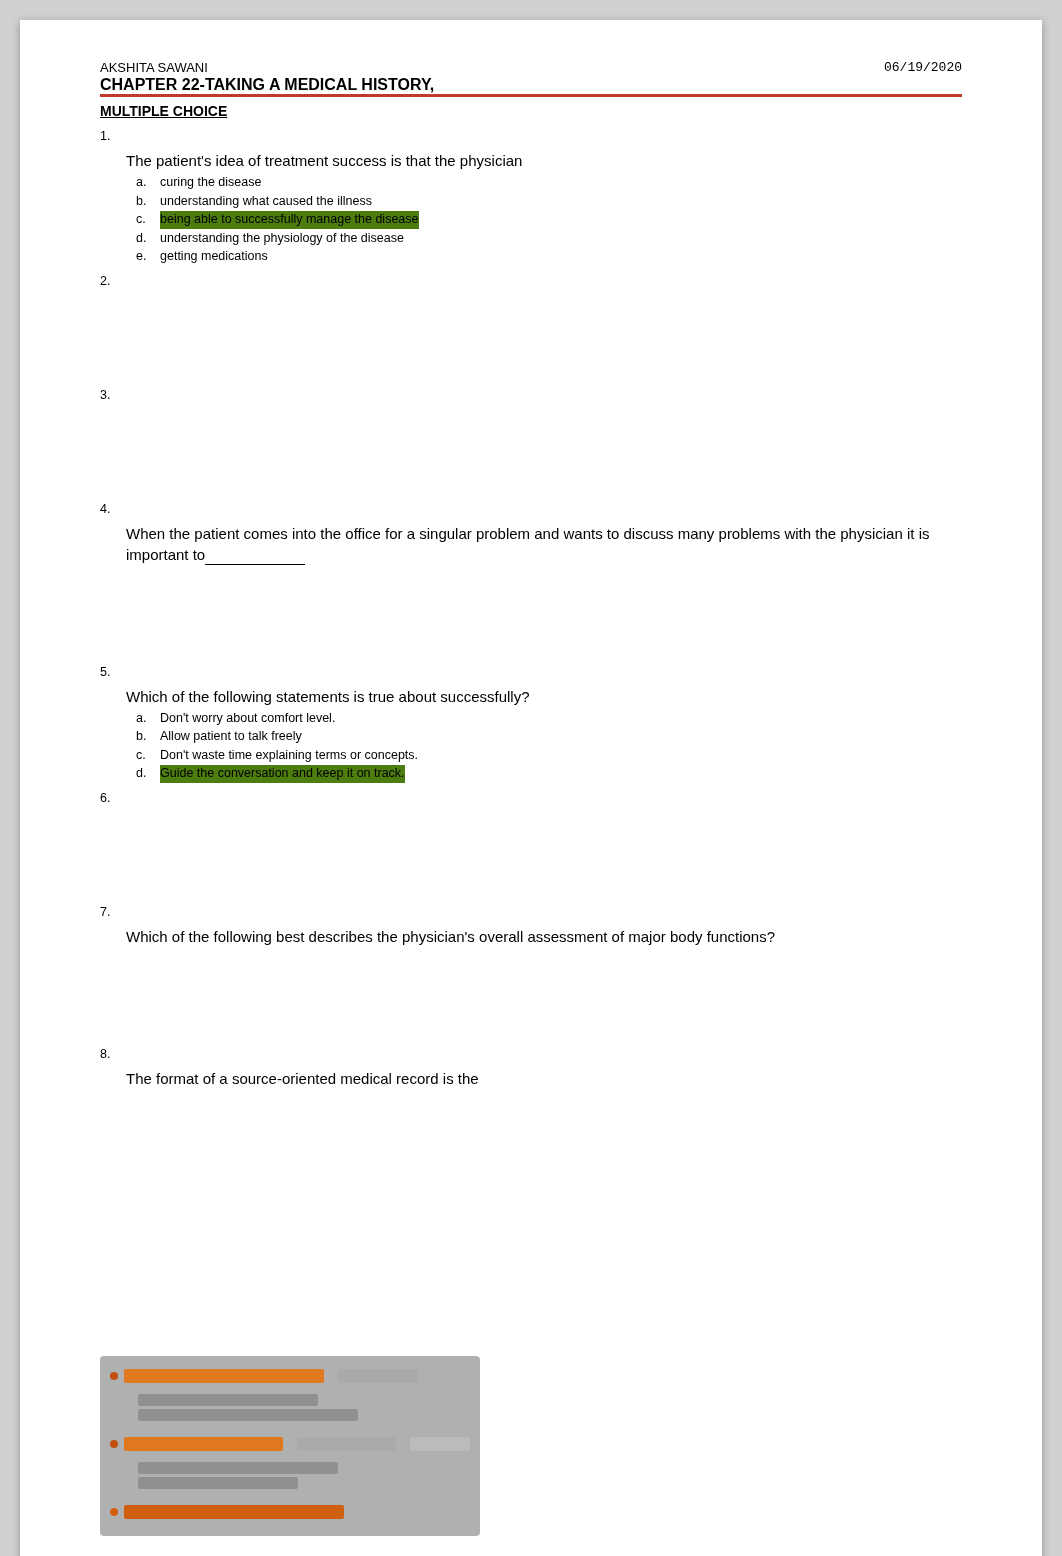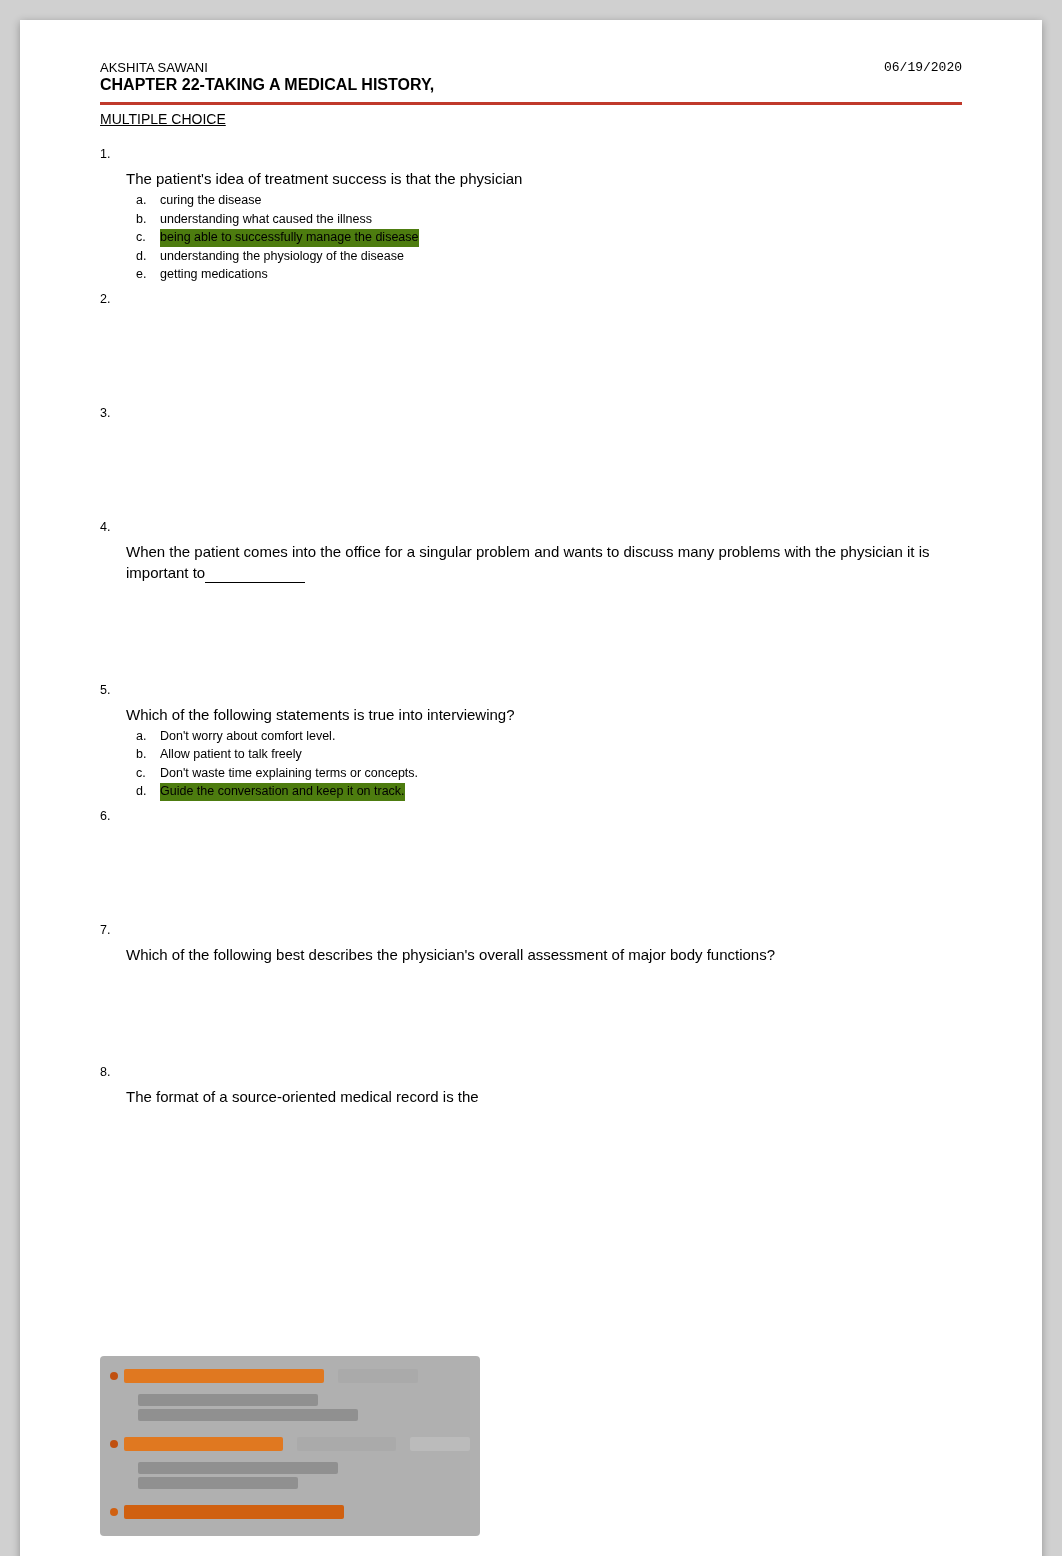--- a/index.html
+++ b/index.html
@@ -40,35 +40,35 @@
 
     .header-date {
       font-size: 13px;
       font-family: Liberation Mono, monospace;
     }
 
     .chapter-title {
       font-size: 16px;
       font-weight: bold;
       font-family: Arial, sans-serif;
-      margin-bottom: 8px;
+      margin-bottom: 0px;
     }
 
     .title-underline {
       height: 3px;
       background: #c0392b;
       margin-bottom: 6px;
     }
 
     .section-title {
       font-size: 14px;
-      font-weight: normal;
+      font-weight: bold;
       font-family: Arial, sans-serif;
       text-decoration: underline;
-      margin-bottom: 20px;
+      margin-bottom: 10px;
     }
 
     .questions-list {
       list-style: none;
       padding: 0;
     }
 
     .question-item {
       margin-bottom: 8px;
       font-size: 12.5px;
@@ -241,21 +241,21 @@
     <li class="question-item question-with-spacing-large" style="margin-top: 6px;">
       <div class="question-number">
         <span class="question-num">4.</span>
         <span class="question-text">When the patient comes into the office for a singular problem and wants to discuss many problems with the physician it is important to<span class="blank-line-short"></span></span>
       </div>
     </li>
 
     <li class="question-item" style="margin-top: 6px;">
       <div class="question-number">
         <span class="question-num">5.</span>
-        <span class="question-text">Which of the following statements is true into interviewing?</span>
+        <span class="question-text">Which of the following statements is true about successfully?</span>
       </div>
       <ul class="answers-list">
         <li class="answer-item">
           <span class="answer-letter">a.</span>
           <span>Don't worry about comfort level.</span>
         </li>
         <li class="answer-item">
           <span class="answer-letter">b.</span>
           <span>Allow patient to talk freely</span>
         </li>

